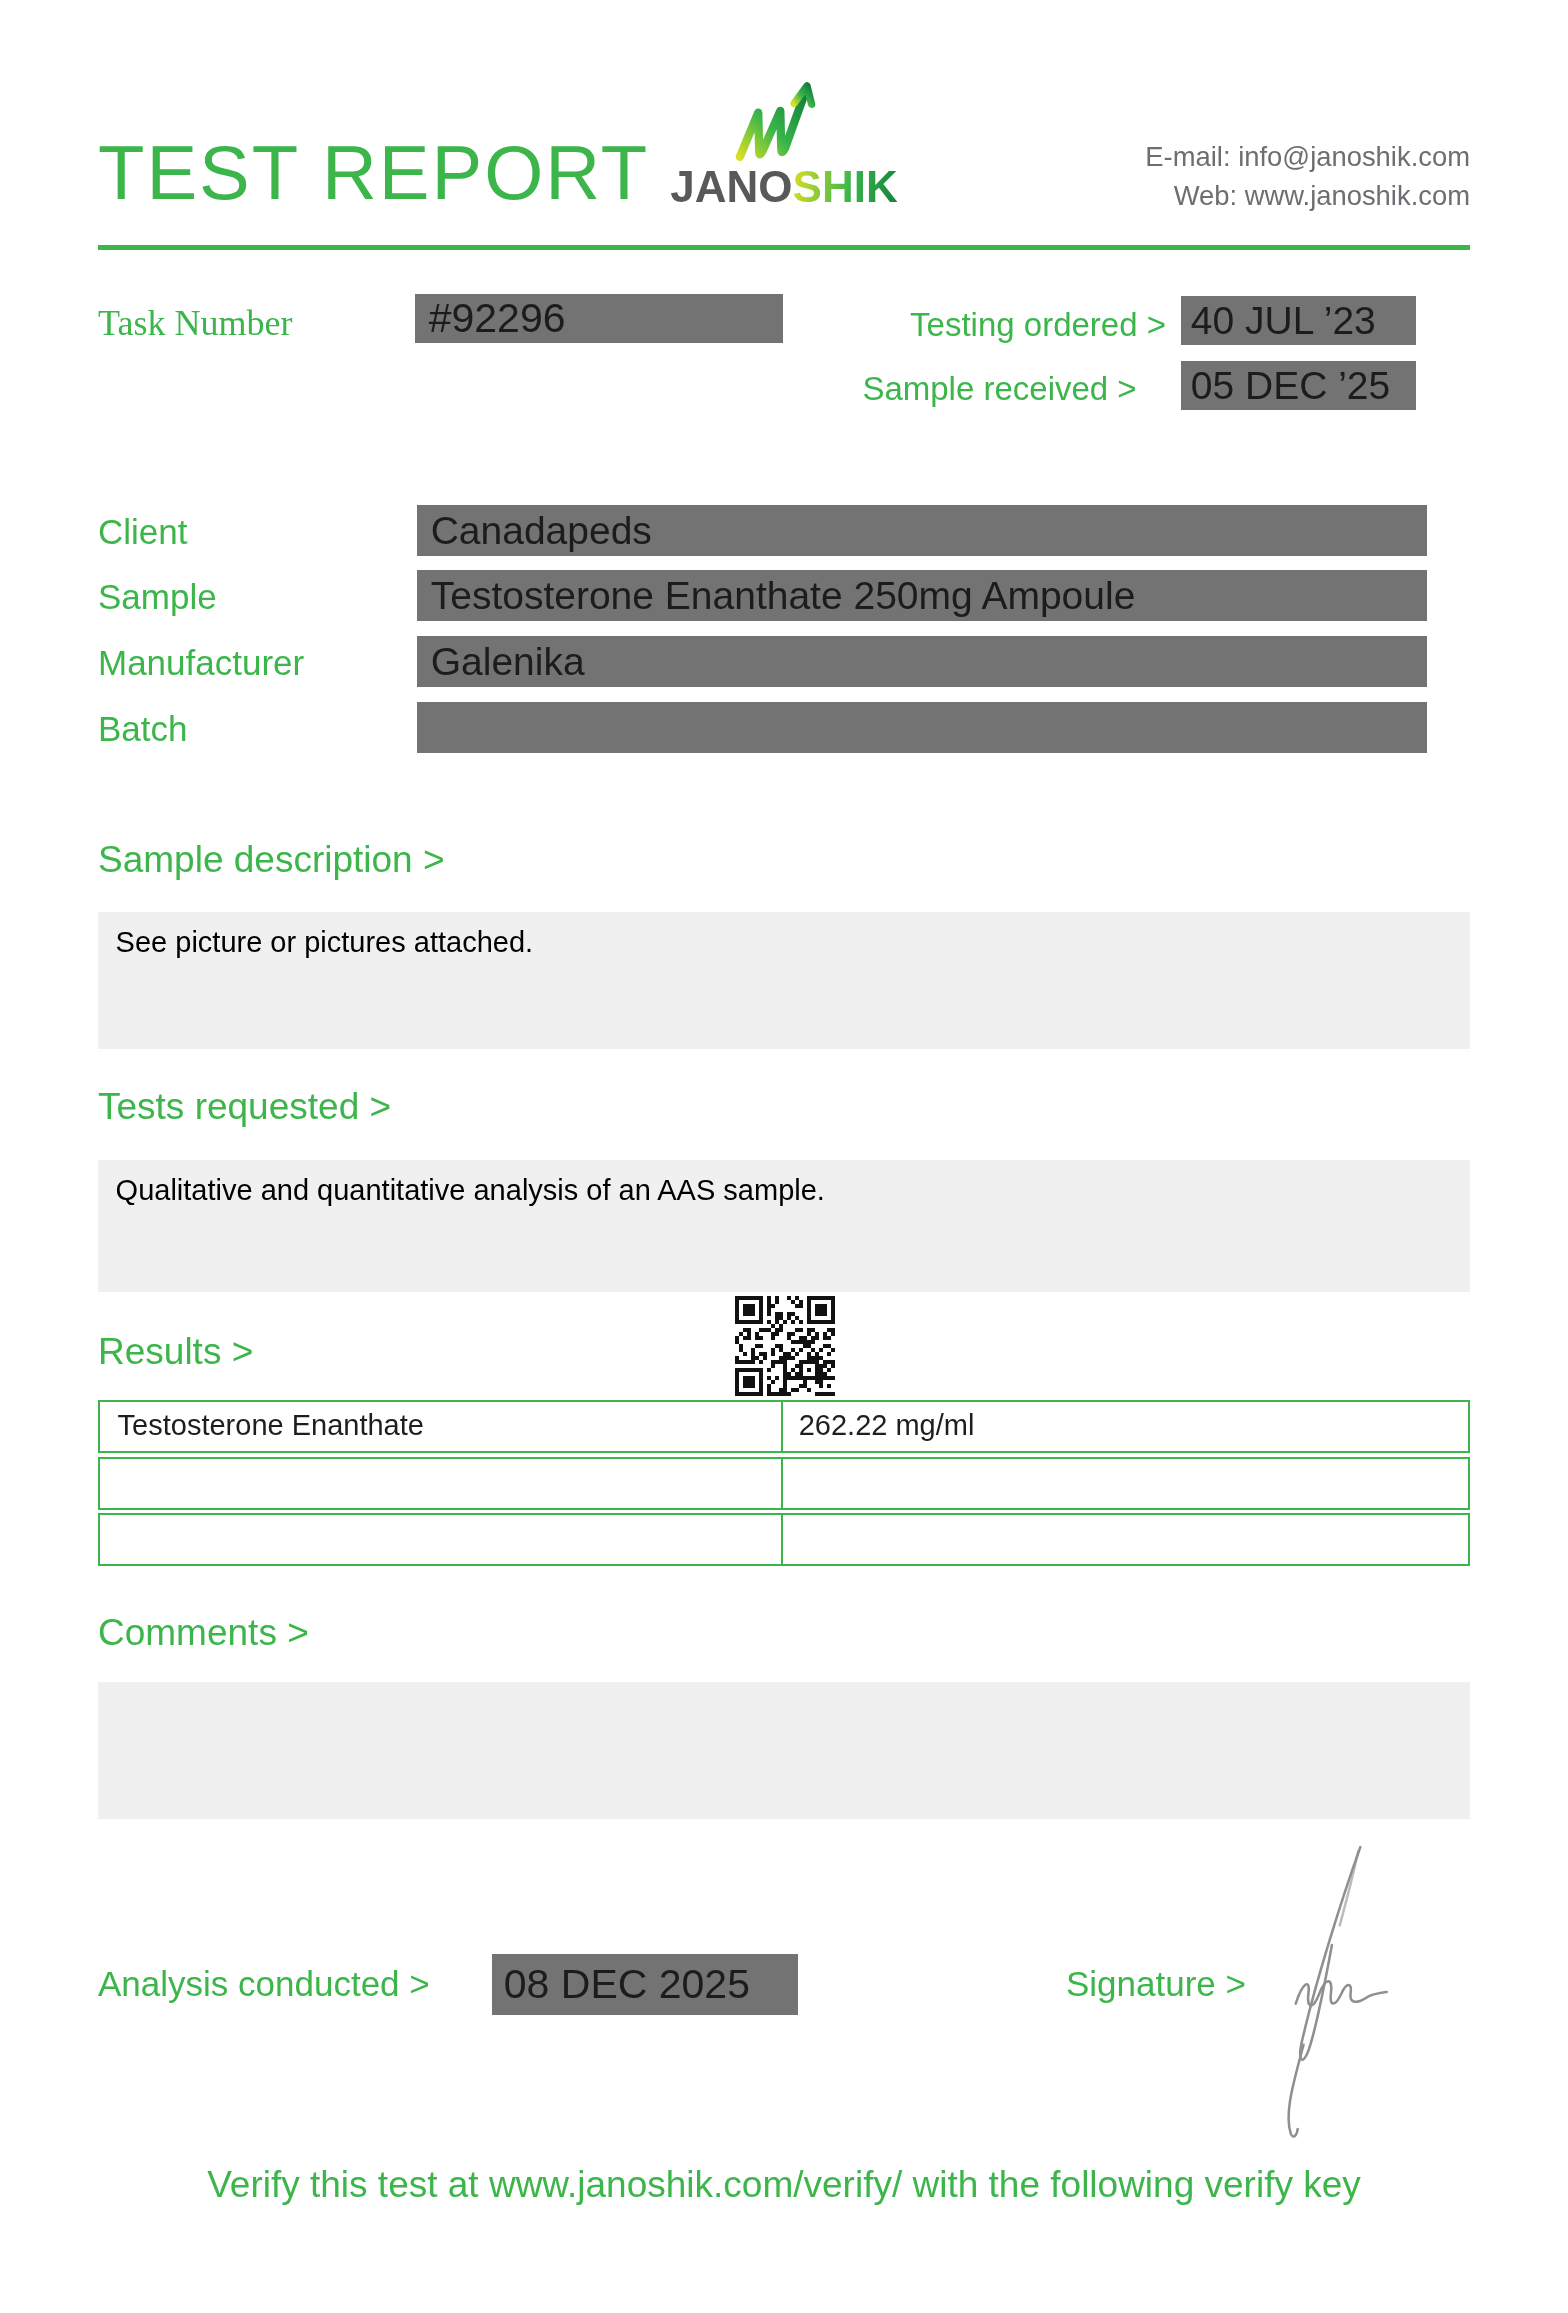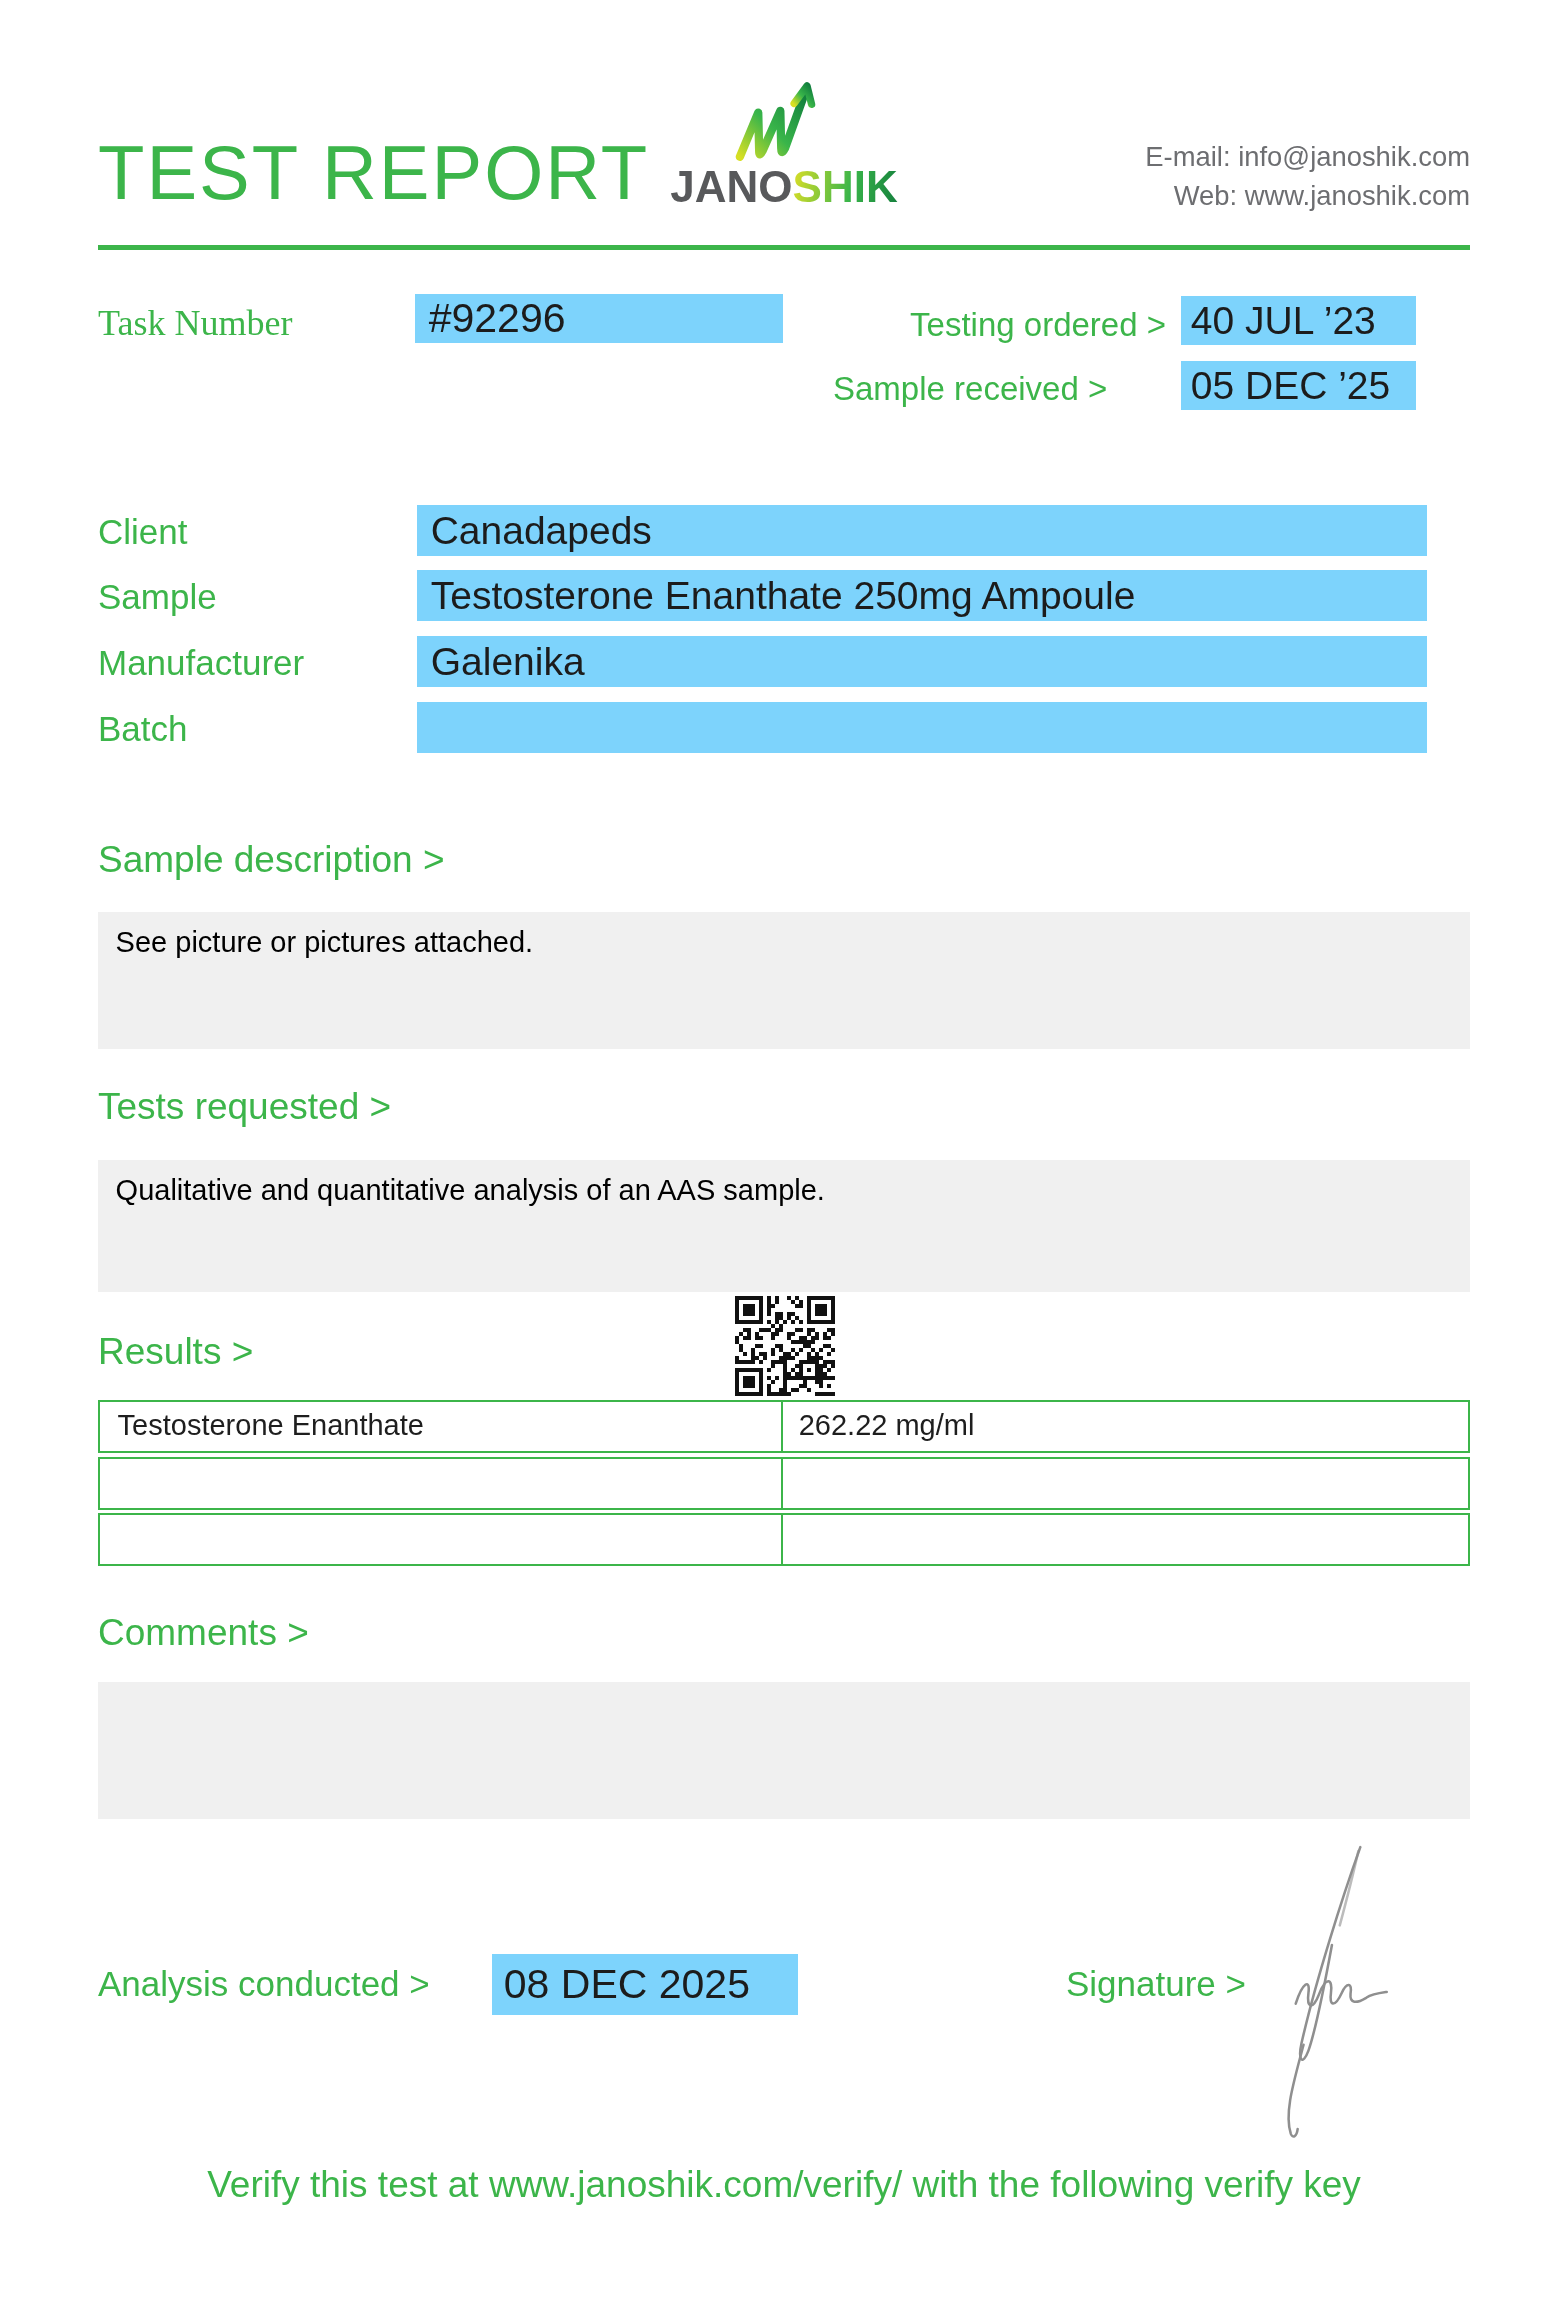--- a/index.html
+++ b/index.html
@@ -24,24 +24,24 @@
   }
   .contact{
     position:absolute;left:882px;top:137px;width:588px;text-align:right;
     font-size:27.4px;line-height:39px;color:#6d6e71;
   }
   .rule{position:absolute;left:98px;top:245px;width:1372px;height:4.9px;background:#3cb54a;}
 
   
   .glabel{color:#3cb54a;white-space:nowrap;}
   .task-label{position:absolute;left:98px;top:302px;font-size:36px;font-family:Liberation Serif, serif;}
-  .vbox{position:absolute;background:#7dd3fc;color:#1c1c1c;box-sizing:border-box;white-space:nowrap;overflow:hidden;}
+  .vbox{position:absolute;background:#737373;color:#1c1c1c;box-sizing:border-box;white-space:nowrap;overflow:hidden;}
   .task-box{left:415px;top:294px;width:368px;height:49px;font-size:41px;line-height:49px;padding-left:13.7px;}
   .to-label{position:absolute;left:833px;top:306px;width:333px;text-align:right;font-size:33px;}
-  .sr-label{position:absolute;left:833px;top:370px;width:333px;text-align:left;font-size:33px;}
+  .sr-label{position:absolute;left:833px;top:370px;width:333px;text-align:center;font-size:33px;}
   .to-box{left:1181px;top:296px;width:235px;height:49px;font-size:39px;line-height:49px;padding-left:9.8px;}
   .sr-box{left:1181px;top:361px;width:235px;height:49px;font-size:39px;line-height:49px;padding-left:9.8px;}
 
   
   .info-label{position:absolute;left:98px;font-size:35px;}
   .info-box{left:417px;width:1010px;height:51px;font-size:39px;line-height:51px;padding-left:13.7px;}
 
   
   .sec-heading{position:absolute;left:98px;font-size:37px;}
   .sec-box{position:absolute;left:98px;width:1372px;background:#f0f0f0;box-sizing:border-box;

